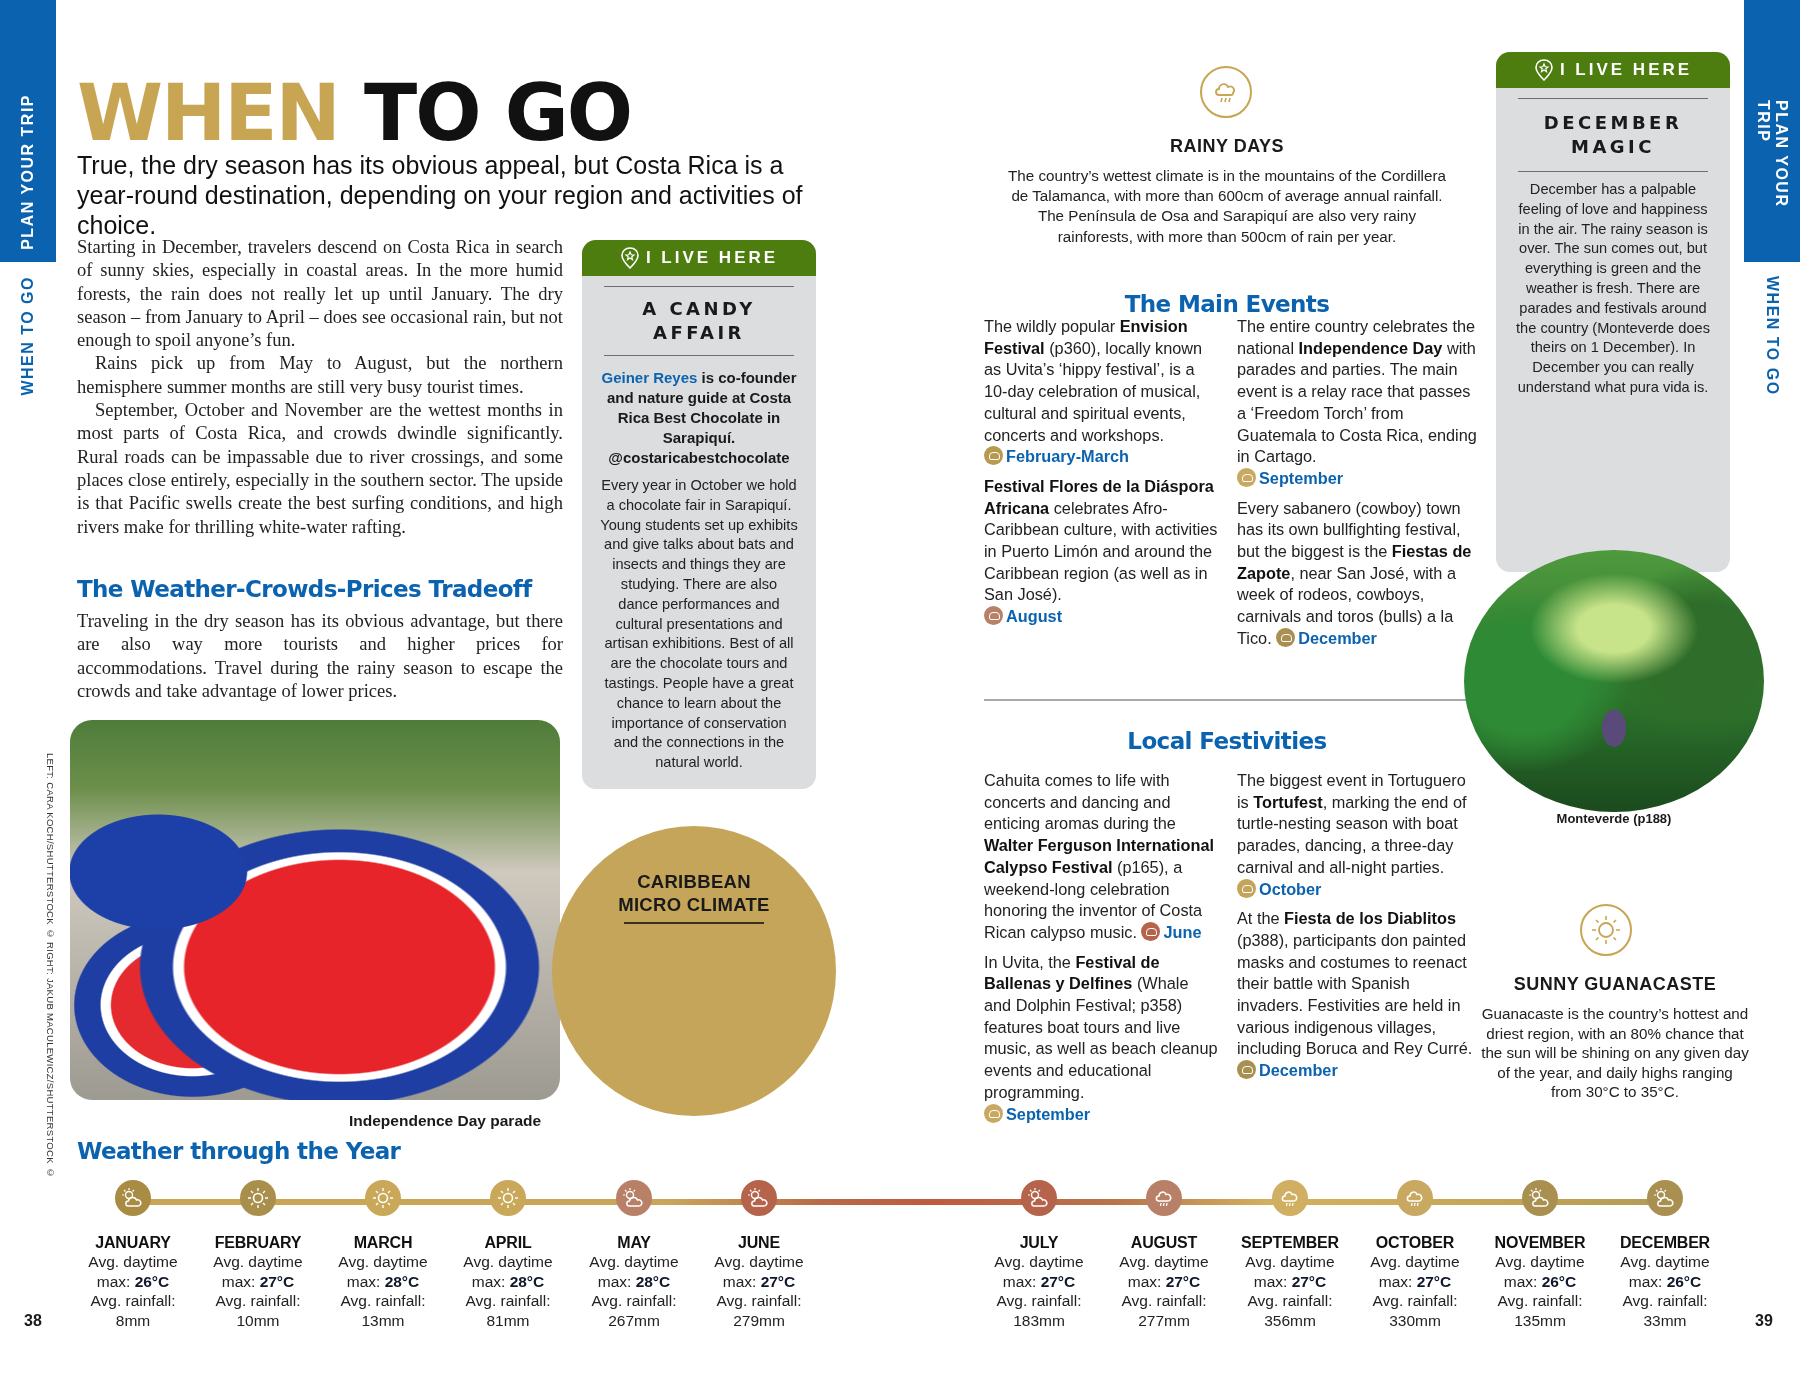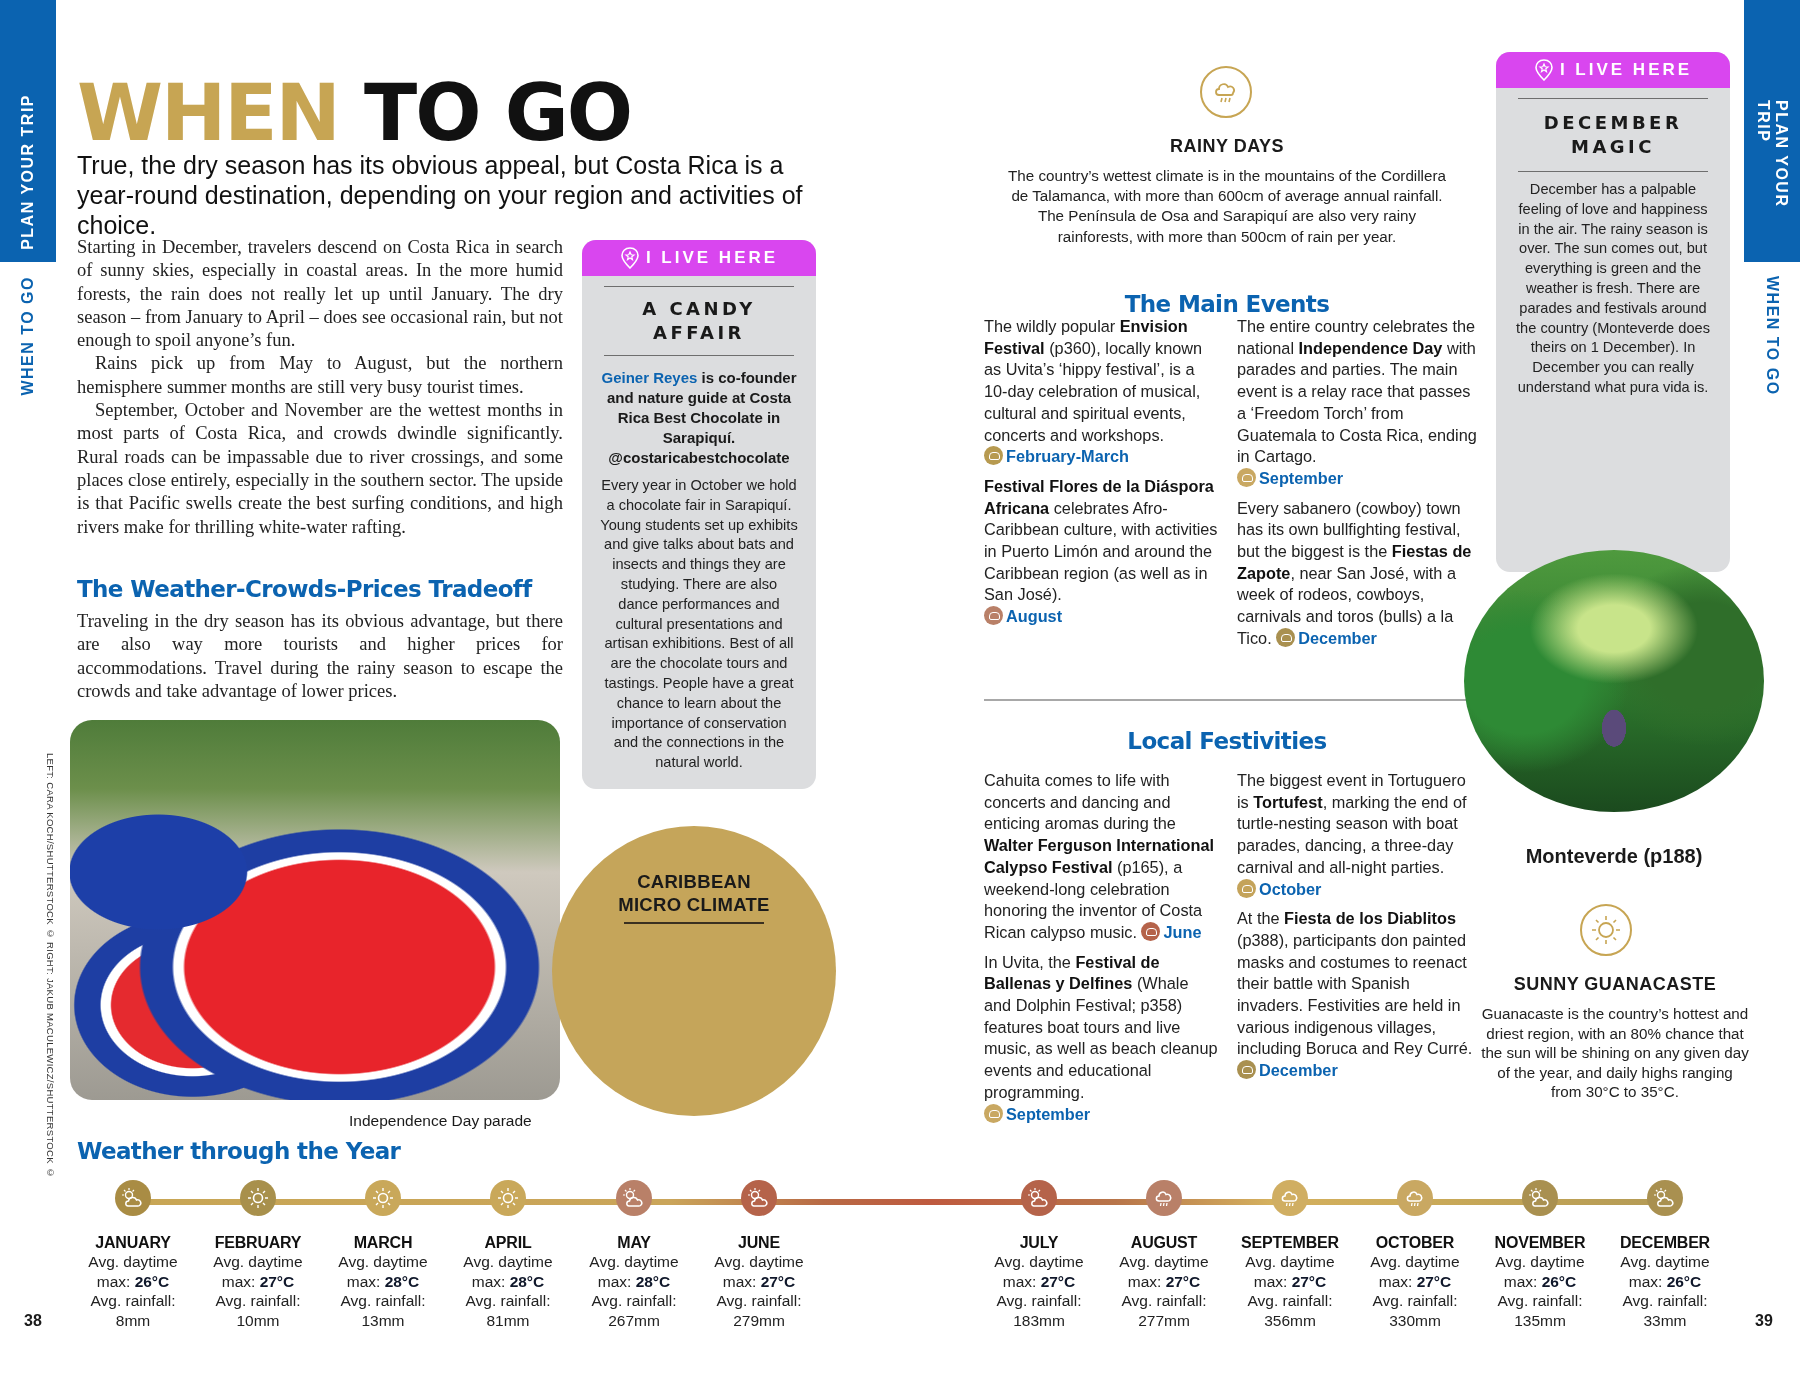--- a/index.html
+++ b/index.html
@@ -34,25 +34,25 @@
 
   
   .photo-parade { position: absolute; left: 70px; top: 720px; width: 490px; height: 380px; border-radius: 22px; overflow: hidden;
     background:
       radial-gradient(ellipse 30% 25% at 18% 40%, #1d3fa8 0 60%, transparent 61%),
       radial-gradient(ellipse 45% 40% at 55% 65%, #e8242b 0 70%, #ffffff 71% 75%, #1e3ea3 76% 90%, transparent 91%),
       radial-gradient(ellipse 30% 30% at 25% 75%, #e52a2f 0 55%, #ffffff 56% 62%, #1e3ea3 63% 80%, transparent 81%),
       linear-gradient(180deg, #4f7c3a 0%, #6c8f4b 18%, #cfc9be 40%, #9d9a92 100%);
   }
   .photo-credit { position: absolute; left: 44px; top: 753px; font-size: 9.5px; color: #333; writing-mode: vertical-rl; line-height: 12px; letter-spacing: 0.3px; }
-  .caption-parade { position: absolute; left: 349px; top: 1112px; font-size: 15.5px; font-weight: normal; }
+  .caption-parade { position: absolute; left: 349px; top: 1112px; font-size: 15.5px; font-weight: bold; }
 
   
   .live-box { position: absolute; background: #dcdddf; border-radius: 14px; overflow: hidden; }
-  .live-head { background: #d946ef; color: #fff; font-weight: bold; font-size: 17px; letter-spacing: 3px; height: 36px; display: flex; align-items: center; justify-content: center; gap: 6px; }
+  .live-head { background: #4d7c0f; color: #fff; font-weight: bold; font-size: 17px; letter-spacing: 3px; height: 36px; display: flex; align-items: center; justify-content: center; gap: 6px; }
   .live-head .pin { width: 20px; height: 22px; display: inline-block; }
   .live-title { margin: 10px 22px 0; border-top: 1.5px solid #6e6e6e; border-bottom: 1.5px solid #6e6e6e; text-align: center; font-weight: bold; letter-spacing: 3.5px; font-size: 18px; line-height: 24px; padding: 10px 0; color: #1a1a1a; font-family: "DejaVu Sans", sans-serif; }
   .live-bio { text-align: center; font-weight: bold; font-size: 15px; line-height: 20px; margin: 12px 16px 0; color: #1a1a1a; }
   .live-bio .name { color: #0b63b0; }
   .live-text { text-align: center; font-size: 14.6px; line-height: 19.8px; margin: 8px 18px 0; color: #222; }
 
   .box-candy { left: 582px; top: 240px; width: 234px; height: 549px; }
   .box-december { left: 1496px; top: 52px; width: 234px; height: 520px; }
 
   
@@ -88,21 +88,21 @@
 
   
   .photo-monteverde { position: absolute; left: 1464px; top: 550px; width: 300px; height: 262px; border-radius: 50%;
     background:
       radial-gradient(ellipse 8% 14% at 50% 68%, #5a4a7a 0 50%, transparent 51%),
       radial-gradient(ellipse 40% 30% at 50% 30%, #c8e48a 0 30%, transparent 70%),
       radial-gradient(ellipse 50% 50% at 20% 50%, #2e8a35 0 40%, transparent 70%),
       radial-gradient(ellipse 50% 50% at 80% 40%, #2f6e2a 0 40%, transparent 70%),
       linear-gradient(180deg, #4f9a3e 0%, #2e7a2e 50%, #1b4a1e 100%);
   }
-  .caption-monteverde { position: absolute; left: 1464px; width: 300px; top: 845px; text-align: center; font-weight: bold; font-size: 20px; }
+  .caption-monteverde { position: absolute; left: 1464px; width: 300px; top: 811px; text-align: center; font-weight: bold; font-size: 13px; }
   .sunny-title { left: 1480px; width: 270px; top: 974px; }
   .sunny-text { position: absolute; left: 1480px; width: 270px; top: 1004px; text-align: center; font-size: 15.2px; line-height: 19.6px; color: #222; }
 
   
   .h-weather { position: absolute; left: 77px; top: 1138px; font-size: 23px; }
   .timeline-line { position: absolute; left: 130px; top: 1199px; width: 1540px; height: 6px;
     background: linear-gradient(90deg, #c8a655 0%, #caa55a 35%, #b86a45 45%, #bf5a3f 52%, #b8754a 64%, #d4b05e 74%, #c9a958 85%, #b39a55 100%); }
   .month { position: absolute; top: 1180px; width: 120px; text-align: center; }
   .month .dot { width: 36px; height: 36px; border-radius: 50%; margin: 0 auto; display: flex; align-items: center; justify-content: center; position: relative; }
   .month .mname { margin-top: 18px; font-weight: bold; font-size: 16px; letter-spacing: -0.2px; color: #111; }

